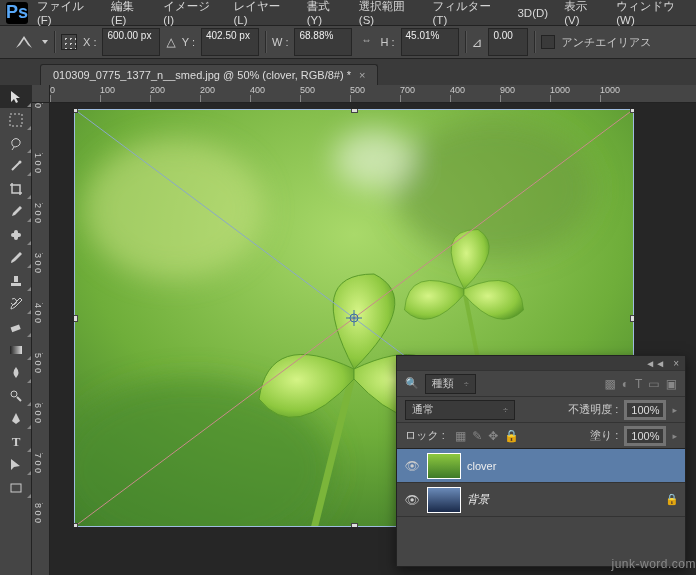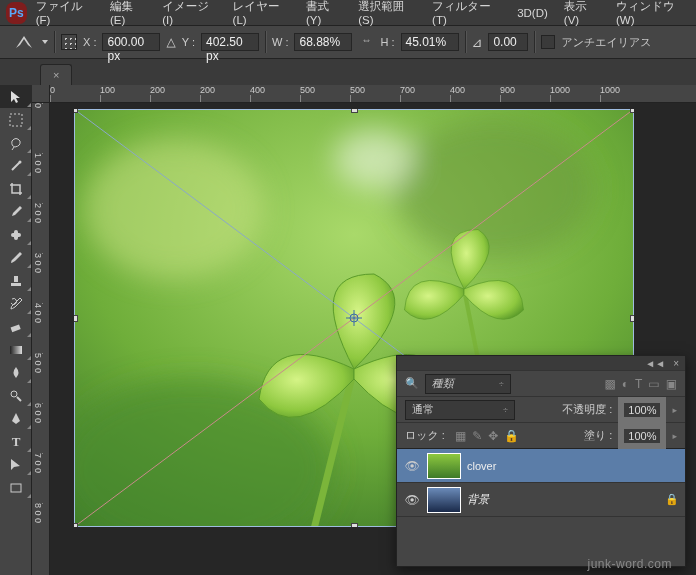--- a/index.html
+++ b/index.html
@@ -1,29 +1,29 @@
 <!DOCTYPE html>
 <html><head>
 <meta charset="utf-8">
 <style>
   * { box-sizing: border-box; margin: 0; padding: 0; font-family: 'Meiryo', 'MS PGothic', sans-serif; }
   body { width: 696px; height: 575px; background: #ffffff; overflow: hidden; position: relative; }
   .app { width: 696px; height: 575px; background: #3b3b3b; position: relative; }
   
   .menubar { height: 26px; display: flex; align-items: center; padding-left: 6px; background: #3b3b3b; border-bottom: 1px solid #222; gap: 2px; }
-  .logo { width: 22px; height: 22px; display: flex; align-items: center; justify-content: center; font-weight: bold; font-size: 12px; color: #58a8f8; background: #7f1d1d; border-radius: 8px; }
+  .logo { width: 22px; height: 22px; display: flex; align-items: center; justify-content: center; font-weight: bold; font-size: 18px; color: #58a8f8; background: #000000; border-radius: 3px; }
   .menu-item { font-size: 11.5px; color: #d8d8d8; padding: 3px 7px; cursor: pointer; }
   
   .optbar { height: 33px; background: #454545; border-bottom: 1px solid #222; display: flex; align-items: center; padding-left: 14px; gap: 6px; }
   .optbar .tool-i { width: 20px; height: 20px; display: flex; align-items: center; justify-content: center; }
   .arrow-dn { width: 0; height: 0; border-left: 3px solid transparent; border-right: 3px solid transparent; border-top: 4px solid #ccc; margin-left:2px; }
   .opt-sep { width:1px; height:22px; background:#2a2a2a; box-shadow:1px 0 0 #555; }
   .opt-dots { width:16px;height:16px; background-image:radial-gradient(#ccc 1px, transparent 1px);background-size:5px 5px; background-position:1px 1px; border:1px solid #222; }
   .opt-lbl { font-size:11px; color:#ccc; }
-  .opt-val { font-size:12px; color:#eee; width:58px; height:18px; background:#3a3a3a; border:1px solid #252525; padding:1px 4px; }
+  .opt-val { font-size:10px; color:#eee; width:58px; height:28px; background:#3a3a3a; border:1px solid #252525; padding:1px 4px; }
   .opt-link { width:16px; height:16px; color:#ccc; font-size:10px; text-align:center; }
   .opt-check { width:14px;height:14px;border:1px solid #222;background:#3a3a3a; }
   
   .tabbar { height: 26px; display:flex; align-items:flex-end; padding-left:40px; background:#3a3a3a; }
   .doctab { background:#454545; color:#ddd; font-size:11px; padding:4px 12px; border:1px solid #252525; border-bottom:none; border-radius:3px 3px 0 0; display:flex; align-items:center; gap:8px; }
   .doctab .close { color:#aaa; font-size:11px; }
   
   .work { position:absolute; left:0; top:85px; right:0; bottom:0; }
   .toolbox { position:absolute; left:0; top:0; width:32px; bottom:0; background:#454545; border-right:1px solid #222; }
   .toolbox .tool { width:32px; height:23px; display:flex; align-items:center; justify-content:center; color:#ccc; font-size:13px; position:relative; }
@@ -45,29 +45,29 @@
   
   .layers { position:absolute; right:10px; bottom:8px; width:290px; height:212px; background:#454545; border:1px solid #222; box-shadow:0 4px 12px rgba(0,0,0,0.5); }
   .layers .top { height:14px; background:#3a3a3a; display:flex; justify-content:flex-end; align-items:center; padding-right:6px; gap:8px; color:#aaa; font-size:10px; }
   .layers .tabrow { height:22px; display:flex; align-items:center; padding:0 6px; }
   .layers .tabrow .ptab { font-size:11px; color:#ddd; padding:2px 8px; background:#525252; }
   .layers .tabrow .menu { margin-left:auto; color:#ccc; font-size:12px; }
   .layers .row { height:26px; display:flex; align-items:center; padding:0 8px; gap:6px; border-top:1px solid #333; }
   .layers .sel { height:20px; background:#3a3a3a; border:1px solid #222; color:#ccc; font-size:11px; padding:0 6px; display:flex; align-items:center; }
   .layers .icons { display:flex; gap:6px; margin-left:auto; color:#888; font-size:12px; }
   .layers .lbl { font-size:11px; color:#ccc; }
-  .layers .val { font-size:11px; color:#ddd; background:#3a3a3a; border:6px solid #737373; padding:1px 4px; min-width:38px; text-align:right; }
+  .layers .val { font-size:11px; color:#ddd; background:#3a3a3a; border:3px solid #737373; padding:1px 4px; min-width:38px; text-align:right; }
   .layers .layerlist { border-top:1px solid #222; }
   .layer-item { height:34px; display:flex; align-items:center; padding:0 6px; gap:6px; border-bottom:1px solid #333; }
   .layer-item.selrow { background:#5b7da8; }
   .layer-eye { width:18px; text-align:center; color:#ccc; font-size:12px; }
   .layer-thumb { width:34px; height:26px; border:1px solid #fff; background:#233; }
   .layer-name { font-size:11px; color:#eee; }
   .layer-lock { margin-left:auto; color:#ccc; font-size:11px; }
-  .watermark { position:absolute; right:24px; bottom:4px; font-size:12px; color:#888; letter-spacing:0.5px; }
+  .watermark { position:absolute; right:0; bottom:4px; font-size:12px; color:#888; letter-spacing:0.5px; }
 </style>
 </head>
 <body>
 
 <div class="app">
 
   <div class="menubar">
     <div class="logo">Ps</div>
     <div class="menu-item">ファイル(F)</div>
     <div class="menu-item">編集(E)</div>
@@ -104,20 +104,21 @@
     <div class="opt-sep"></div>
     <span class="opt-lbl" style="font-size:13px;">⊿</span>
     <span class="opt-val" style="width:40px;">0.00</span>
     <div class="opt-sep"></div>
     <div class="opt-check"></div>
     <span class="opt-lbl">アンチエイリアス</span>
   </div>
 
   <div class="tabbar">
     <div class="doctab">
+      <span>010309_0775_1377_n__smed.jpg @ 50% (clover, RGB/8#) *</span>
       <span class="close">×</span>
     </div>
   </div>
 
   <div class="work">
 
     <div class="toolbox">
       <div class="tool sel">
           <svg width="14" height="14" viewBox="0 0 14 14">
             <polygon points="2,1 2,12 5,9 7,13 9,12 7,8 11,8" fill="#ddd"></polygon>
@@ -332,21 +333,21 @@
     </div>
   </div>
 
   <div class="layers">
     <div class="top">
       <span>◄◄</span>
       <span>×</span>
     </div>
     <div class="row">
       <span style="color:#aaa;font-size:11px;">🔍</span>
-      <div class="sel" style="width:86px;justify-content:space-between;font-style:italic;">
+      <div class="sel" style="width:51px;justify-content:space-between;">
         <span>種類</span>
           <span style="font-size:9px;color:#888;">÷</span>
       </div>
       <div class="icons">
         <span>▩</span>
         <span>◐</span>
         <span>T</span>
         <span>▭</span>
         <span>▣</span>
       </div>

